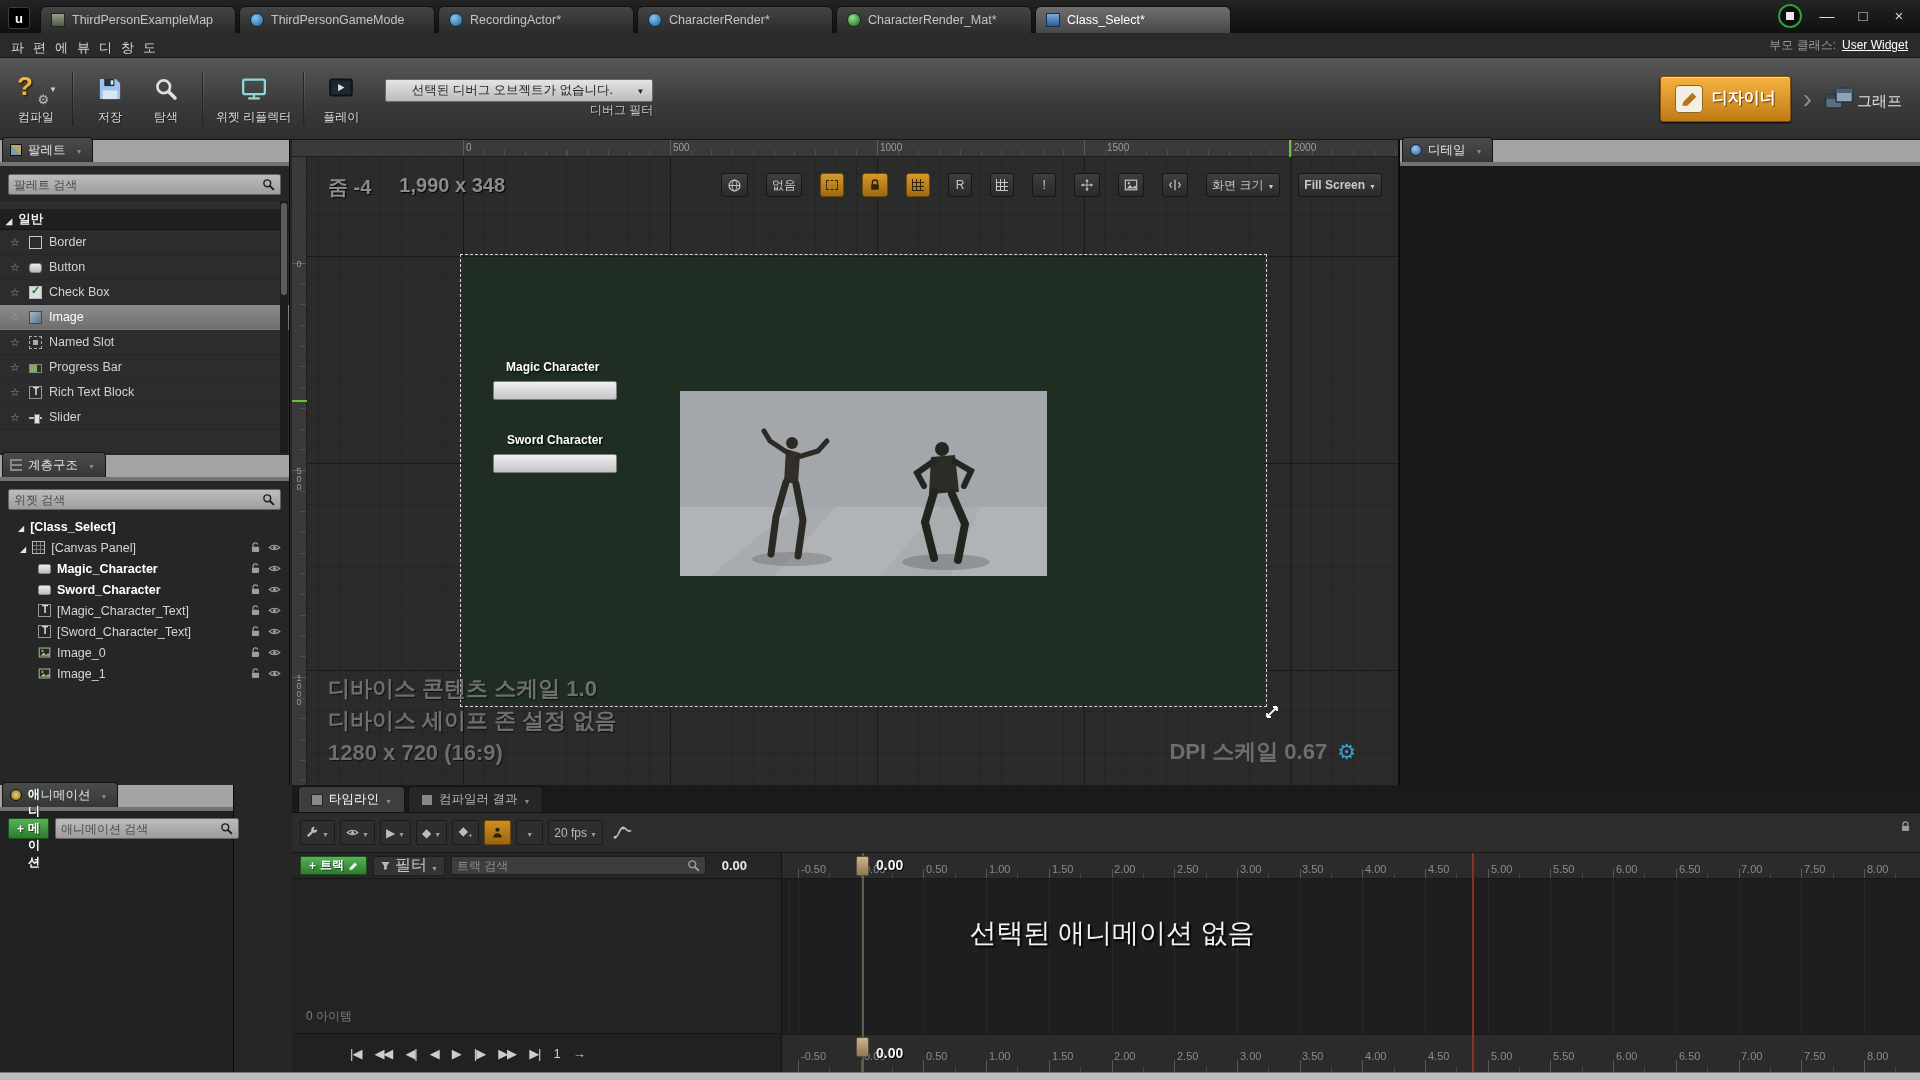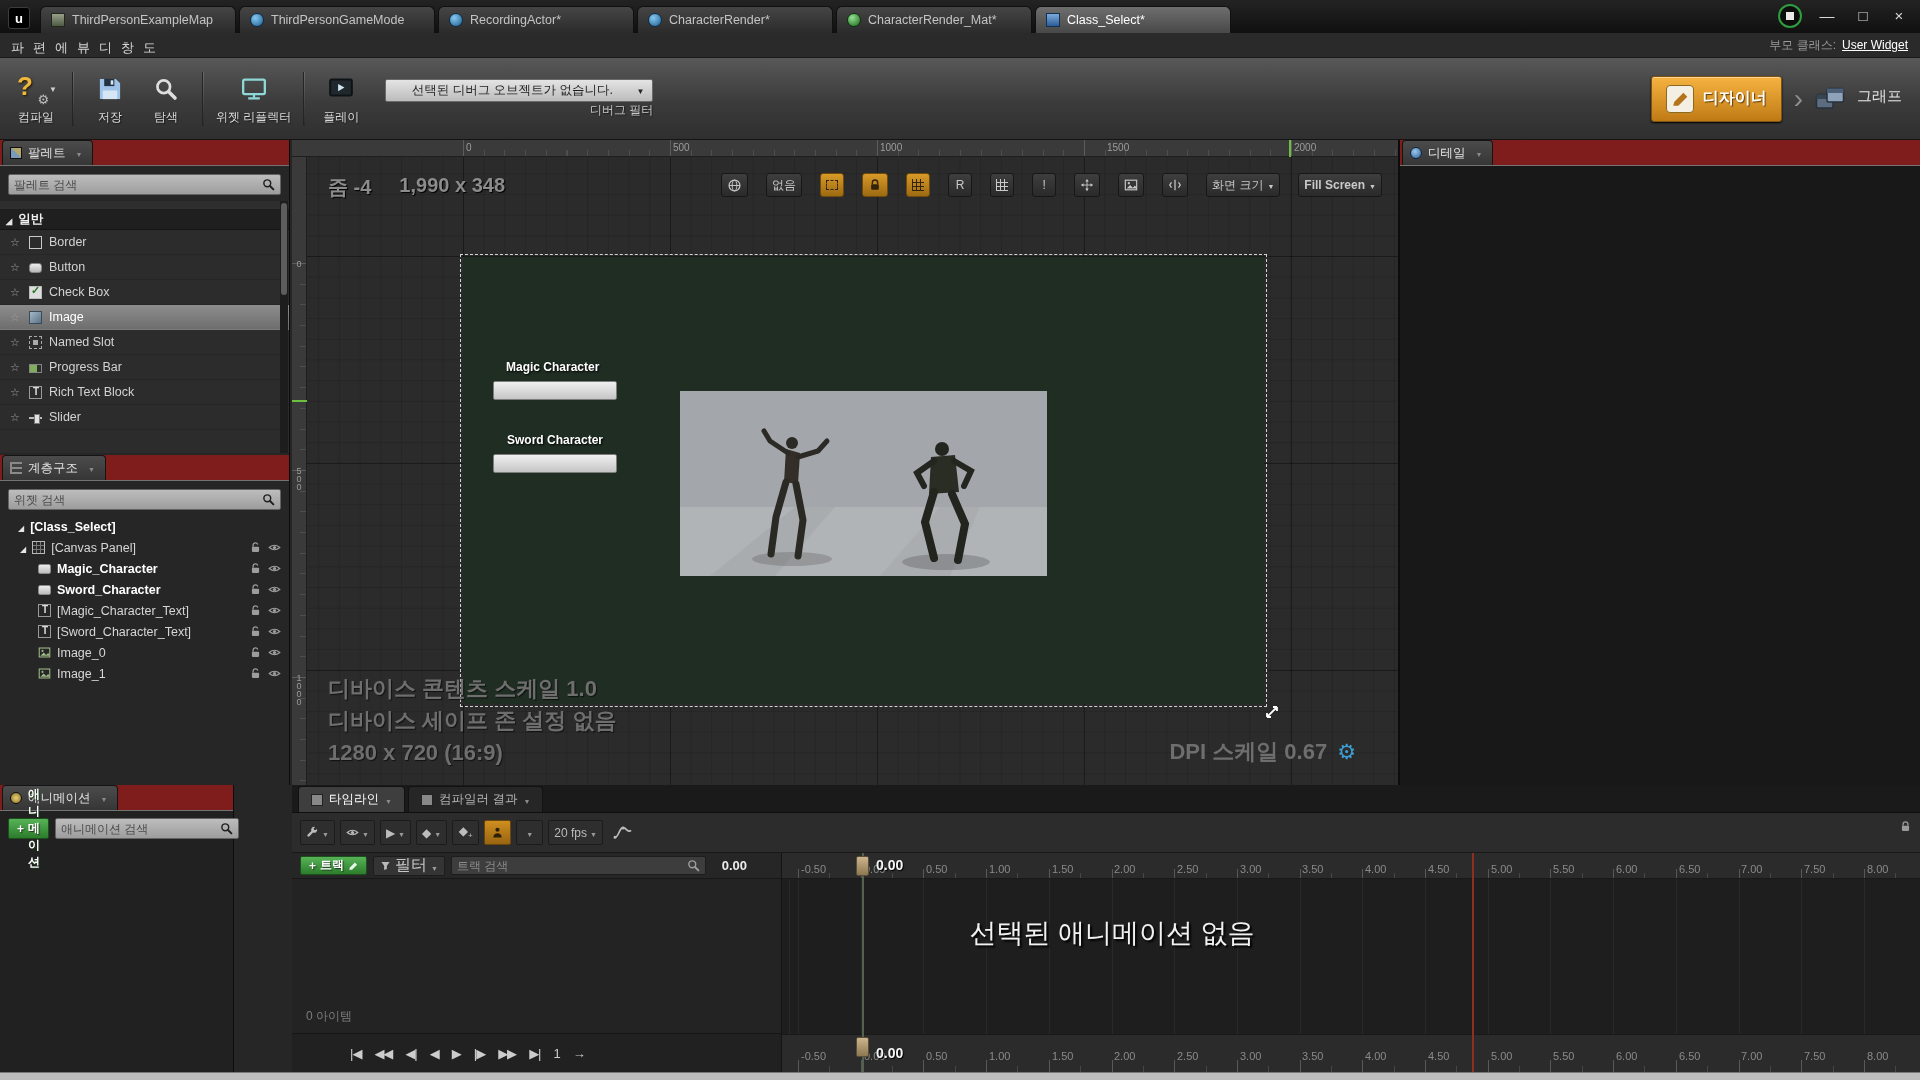--- a/index.html
+++ b/index.html
@@ -45,25 +45,25 @@
 .mi-svg{display:block}
 .debug-block{display:flex;flex-direction:column;align-items:flex-end;margin-left:16px}
 .debug-select{width:268px;height:23px;background:linear-gradient(#e4e4e4,#bcbcbc);border:1px solid #6a6a6a;border-radius:2px;color:#1d1d1d;font-size:12.5px;display:flex;align-items:center;padding:0 8px;gap:6px}
 .debug-select .txt{flex:1;white-space:nowrap;overflow:hidden}
 .debug-select .dd::before{content:"▼";font-size:8px;color:#222}
 .debug-caption{margin-top:0;font-size:12px;color:#c9c9c9;text-shadow:1px 1px 1px #1a1a1a}
 .right-cluster{margin-left:auto;display:flex;align-items:center;gap:12px;padding-right:18px}
 .designer-btn{display:flex;align-items:center;gap:9px;height:46px;padding:0 14px;background:linear-gradient(#f6b340,#c07a15);border:1px solid #7d5410;border-radius:3px;box-shadow:inset 0 1px rgba(255,255,255,.45),0 1px 2px #000;color:#fff;font-size:16px;font-weight:bold;text-shadow:1px 1px 1px #5e3c08}
 .designer-ico{width:28px;height:28px;background:#f4efe2;border:1px solid #8a6a20;border-radius:4px;display:flex;align-items:center;justify-content:center;color:#b5731c}
 .chev::before{content:"›";color:#8f8f8f;font-size:28px;line-height:1}
-.graph-btn{display:flex;align-items:flex-start;gap:12px;color:#e2e2e2;font-size:15px}
+.graph-btn{display:flex;align-items:flex-end;gap:3px;color:#e2e2e2;font-size:15px}
 
 
 .panel{position:absolute;background:#262626}
-.phead{height:26px;background:#7f1d1d;border-bottom:1px solid #737373;display:flex;align-items:flex-end}
+.phead{height:26px;background:#a3a3a3;border-bottom:4px solid #737373;display:flex;align-items:flex-end}
 .ptab{height:25px;margin-left:2px;padding:0 10px 0 7px;background:linear-gradient(#4b4b4b,#363636);border:1px solid #141414;border-bottom:0;border-radius:4px 4px 0 0;display:flex;align-items:center;gap:6px;color:#e3e3e3;font-size:12.5px}
 .ptab .dd::before{content:"▼";font-size:7px;color:#8a8a8a;margin-left:4px}
 .ph-ico{width:12px;height:12px;flex:0 0 auto}
 .ph-palette{background:linear-gradient(45deg,#7b9bbd 50%,#b5a76a 50%);border:1px solid #111}
 .ph-tree{background:repeating-linear-gradient(0deg,#8a8a8a 0 2px,transparent 2px 5px);border-left:2px solid #8a8a8a}
 .ph-anim{background:radial-gradient(circle at 50% 50%,#e8d27a,#8a6a1e);border-radius:50%;border:1px solid #111}
 .ph-detail{background:radial-gradient(circle at 40% 35%,#9ec7ef,#2b5f94);border-radius:50%;border:1px solid #0d2740}
 .ph-time{background:#888;border:1px solid #222}
 
 

